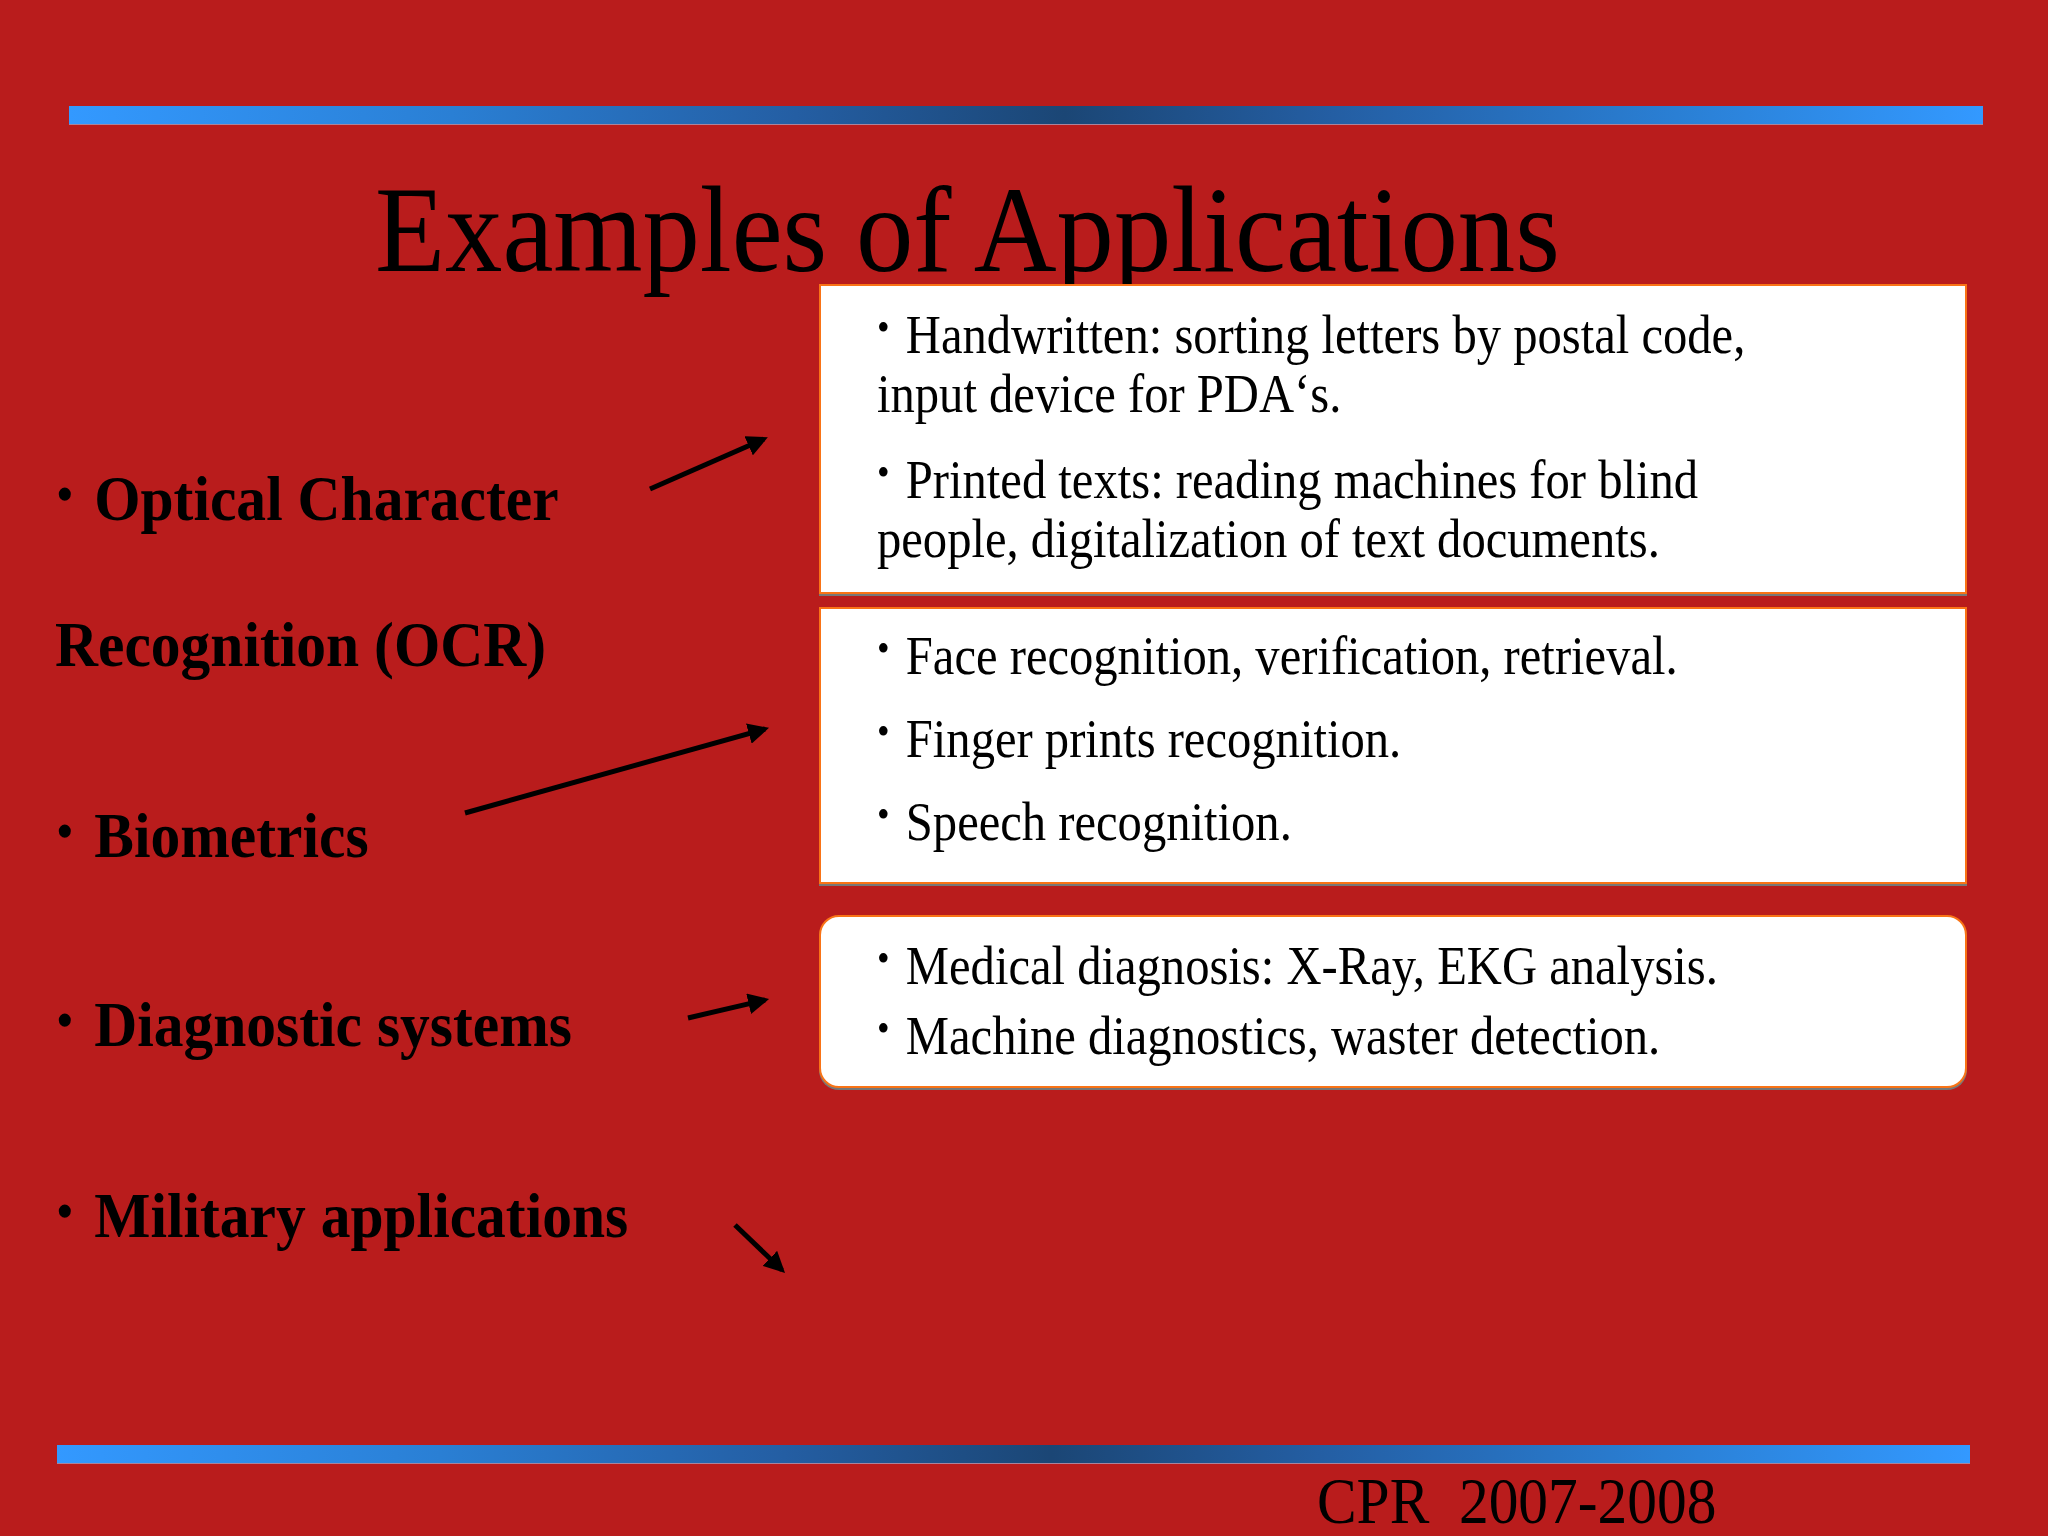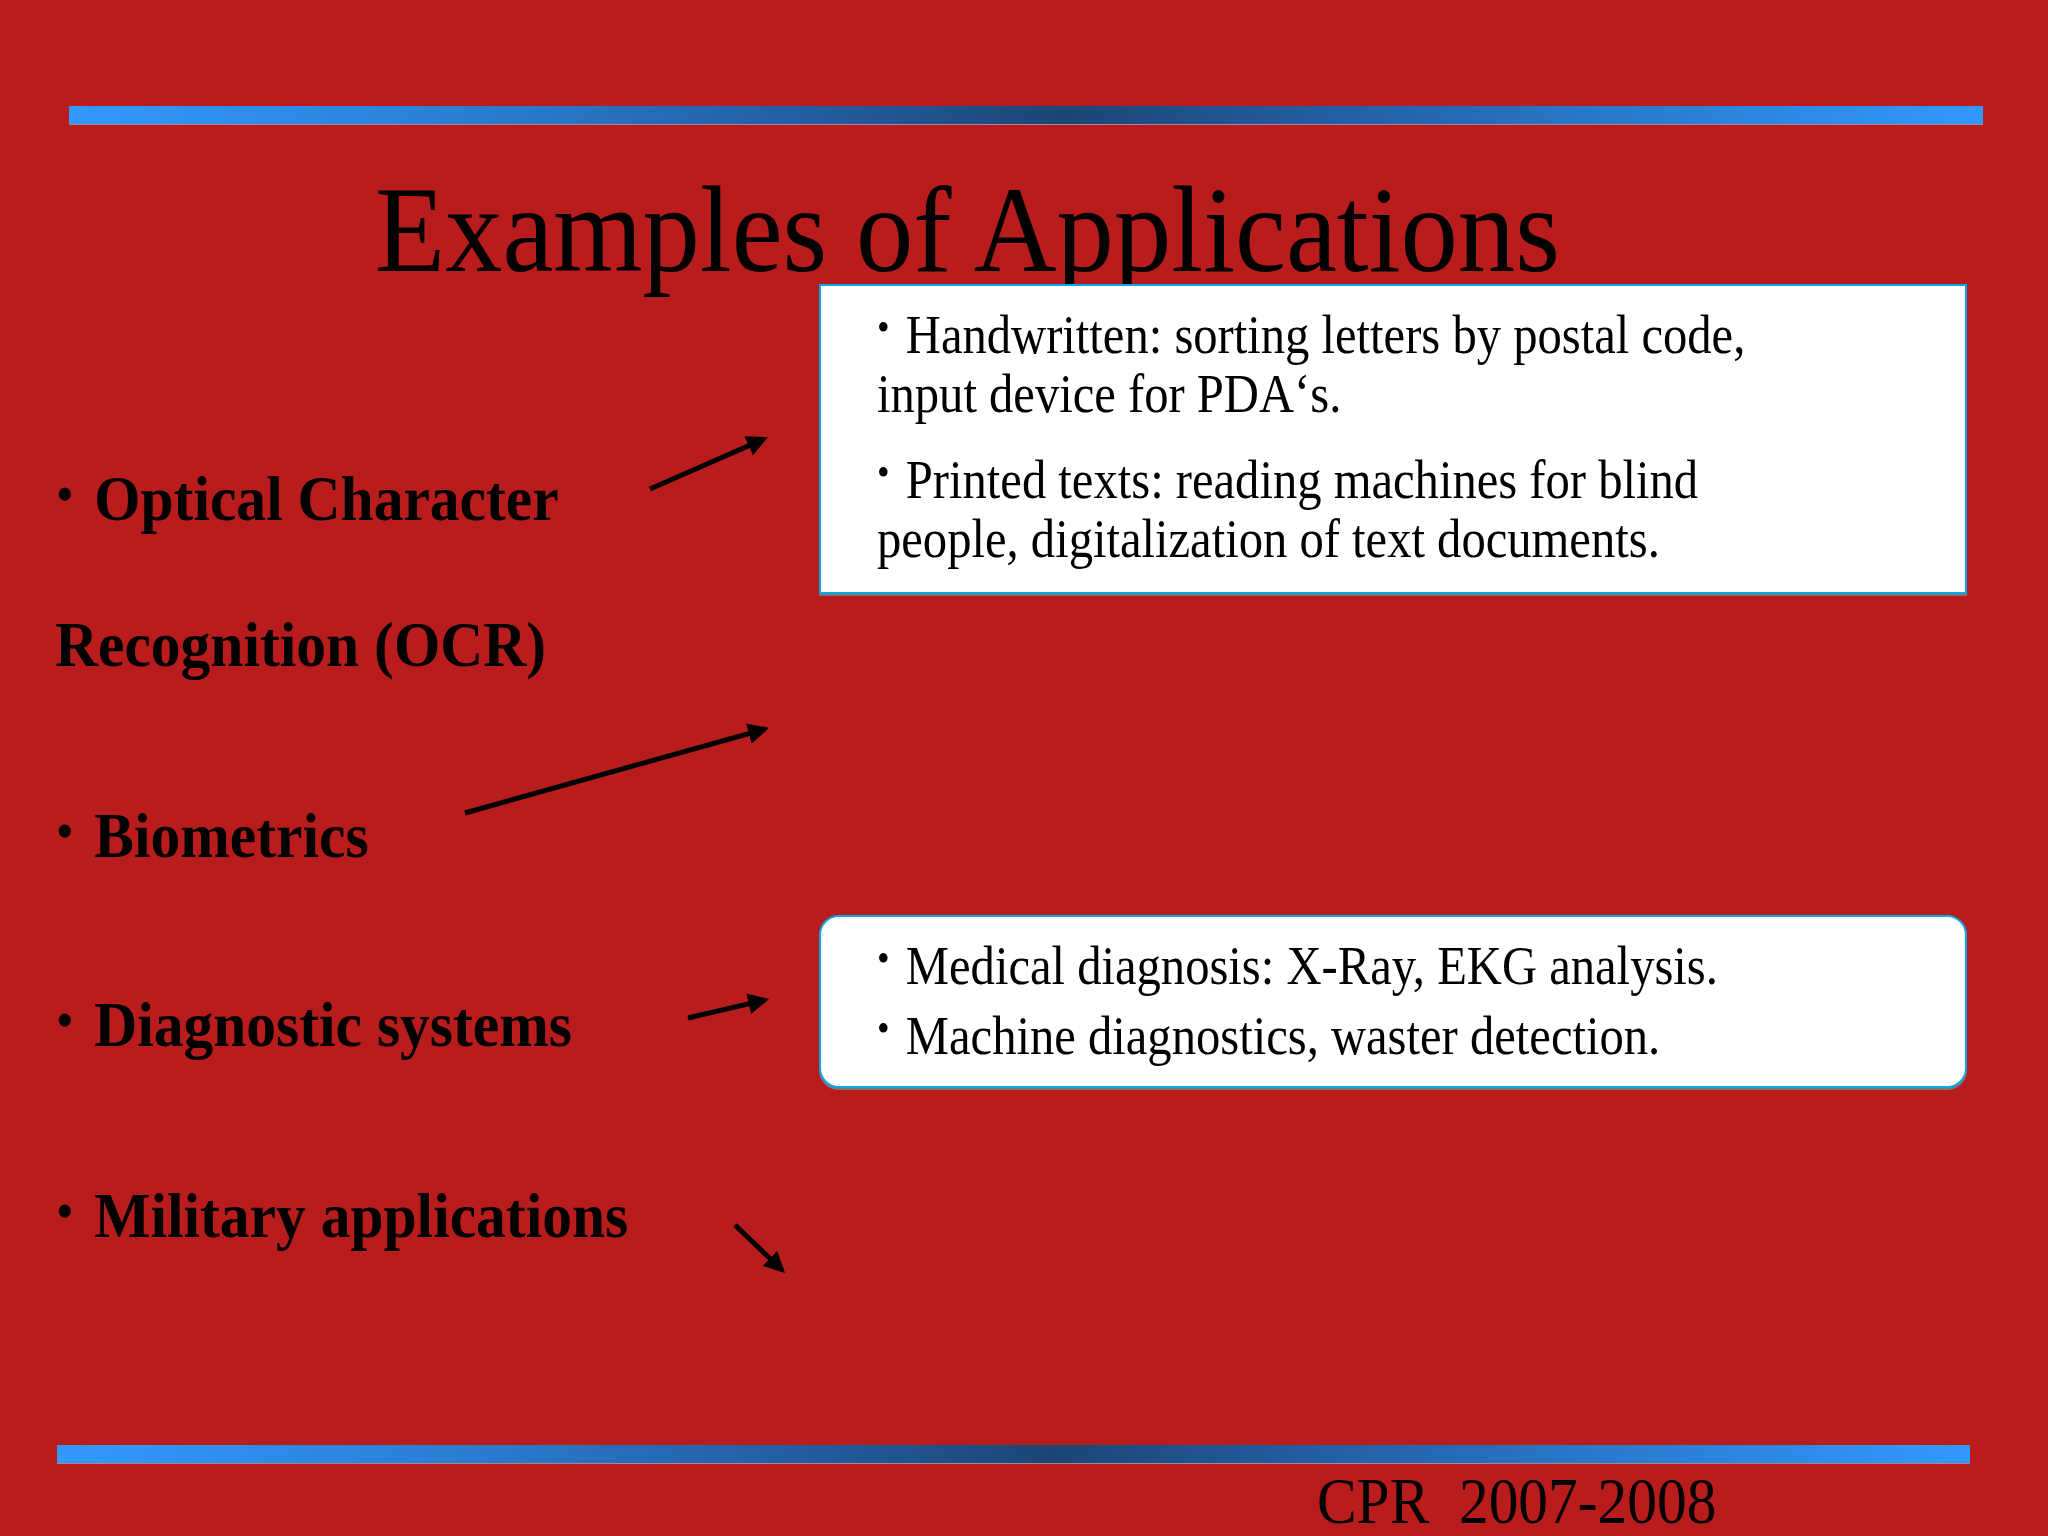--- a/index.html
+++ b/index.html
@@ -58,21 +58,21 @@
     width: 40px;
     position: relative;
     top: -10px;
     font-size: 48px;
   }
 
   .box {
     position: absolute;
     left: 819px;
     width: 1144px;
-    border: 2px solid #0ea5e9;
+    border: 2px solid #f97316;
     box-shadow: 0 2px 0 #777;
     background: #fff;
   }
   .box .item {
     position: absolute;
     left: 56px;
     font-size: 54px;
     line-height: 55px;
     white-space: nowrap;
     transform-origin: left top;
@@ -156,20 +156,31 @@
     <div class="item" style="top:22px;">
       <span class="dot">•</span><span>Handwritten: sorting letters by postal code,</span><br>
       <span>input device for PDA‘s.</span>
     </div>
     <div class="item" style="top:167px;">
       <span class="dot">•</span><span>Printed texts: reading machines for blind</span><br>
       <span>people, digitalization of  text documents.</span>
     </div>
   </div>
 
+  <div class="box" style="top:607px; height:273px;">
+    <div class="item" style="top:20px;">
+      <span class="dot">•</span><span>Face recognition, verification, retrieval.</span>
+    </div>
+    <div class="item" style="top:103px;">
+      <span class="dot">•</span><span>Finger prints recognition.</span>
+    </div>
+    <div class="item" style="top:186px;">
+      <span class="dot">•</span><span>Speech recognition.</span>
+    </div>
+  </div>
 
   <div class="box" style="top:915px; height:169px;border-radius:20px;">
     <div class="item" style="top:22px;">
       <span class="dot">•</span><span>Medical diagnosis: X-Ray, EKG analysis.</span>
     </div>
     <div class="item" style="top:92px;">
       <span class="dot">•</span><span>Machine diagnostics, waster detection.</span>
     </div>
   </div>
 

